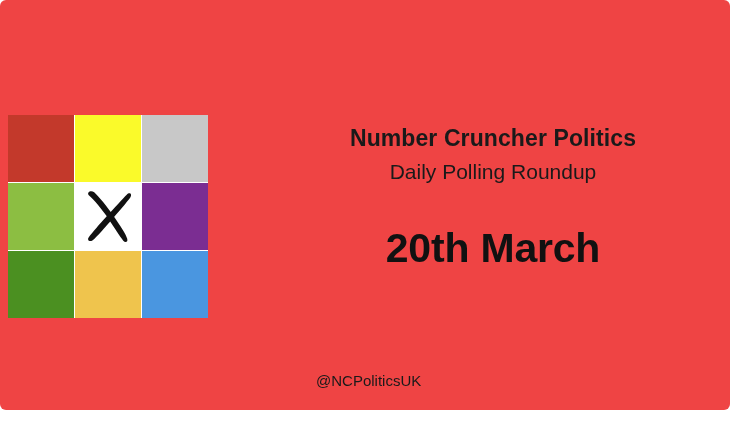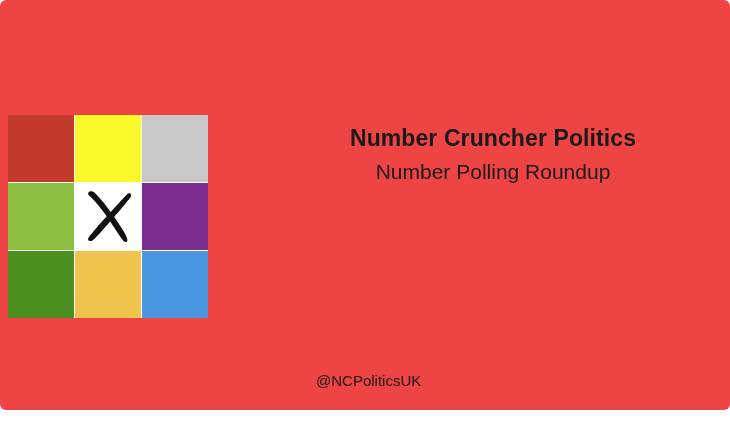--- a/index.html
+++ b/index.html
@@ -124,18 +124,19 @@
 
     <div class="tile" style="background:#7B2D92;"></div>
 
     <div class="tile" style="background:#4B9021;"></div>
     <div class="tile" style="background:#EFC44D;"></div>
     <div class="tile" style="background:#4A96E0;"></div>
   </div>
 
   <div id="text-block">
     <div id="brand-title">Number Cruncher Politics</div>
-    <div id="brand-subtitle">Number Polling Roundup</div>
+    <div id="brand-subtitle">Daily Polling Roundup</div>
+    <div id="date-line">20th March</div>
   </div>
 
   <div id="footer-handle">@NCPoliticsUK</div>
 
 </div>
 
 </body></html>

